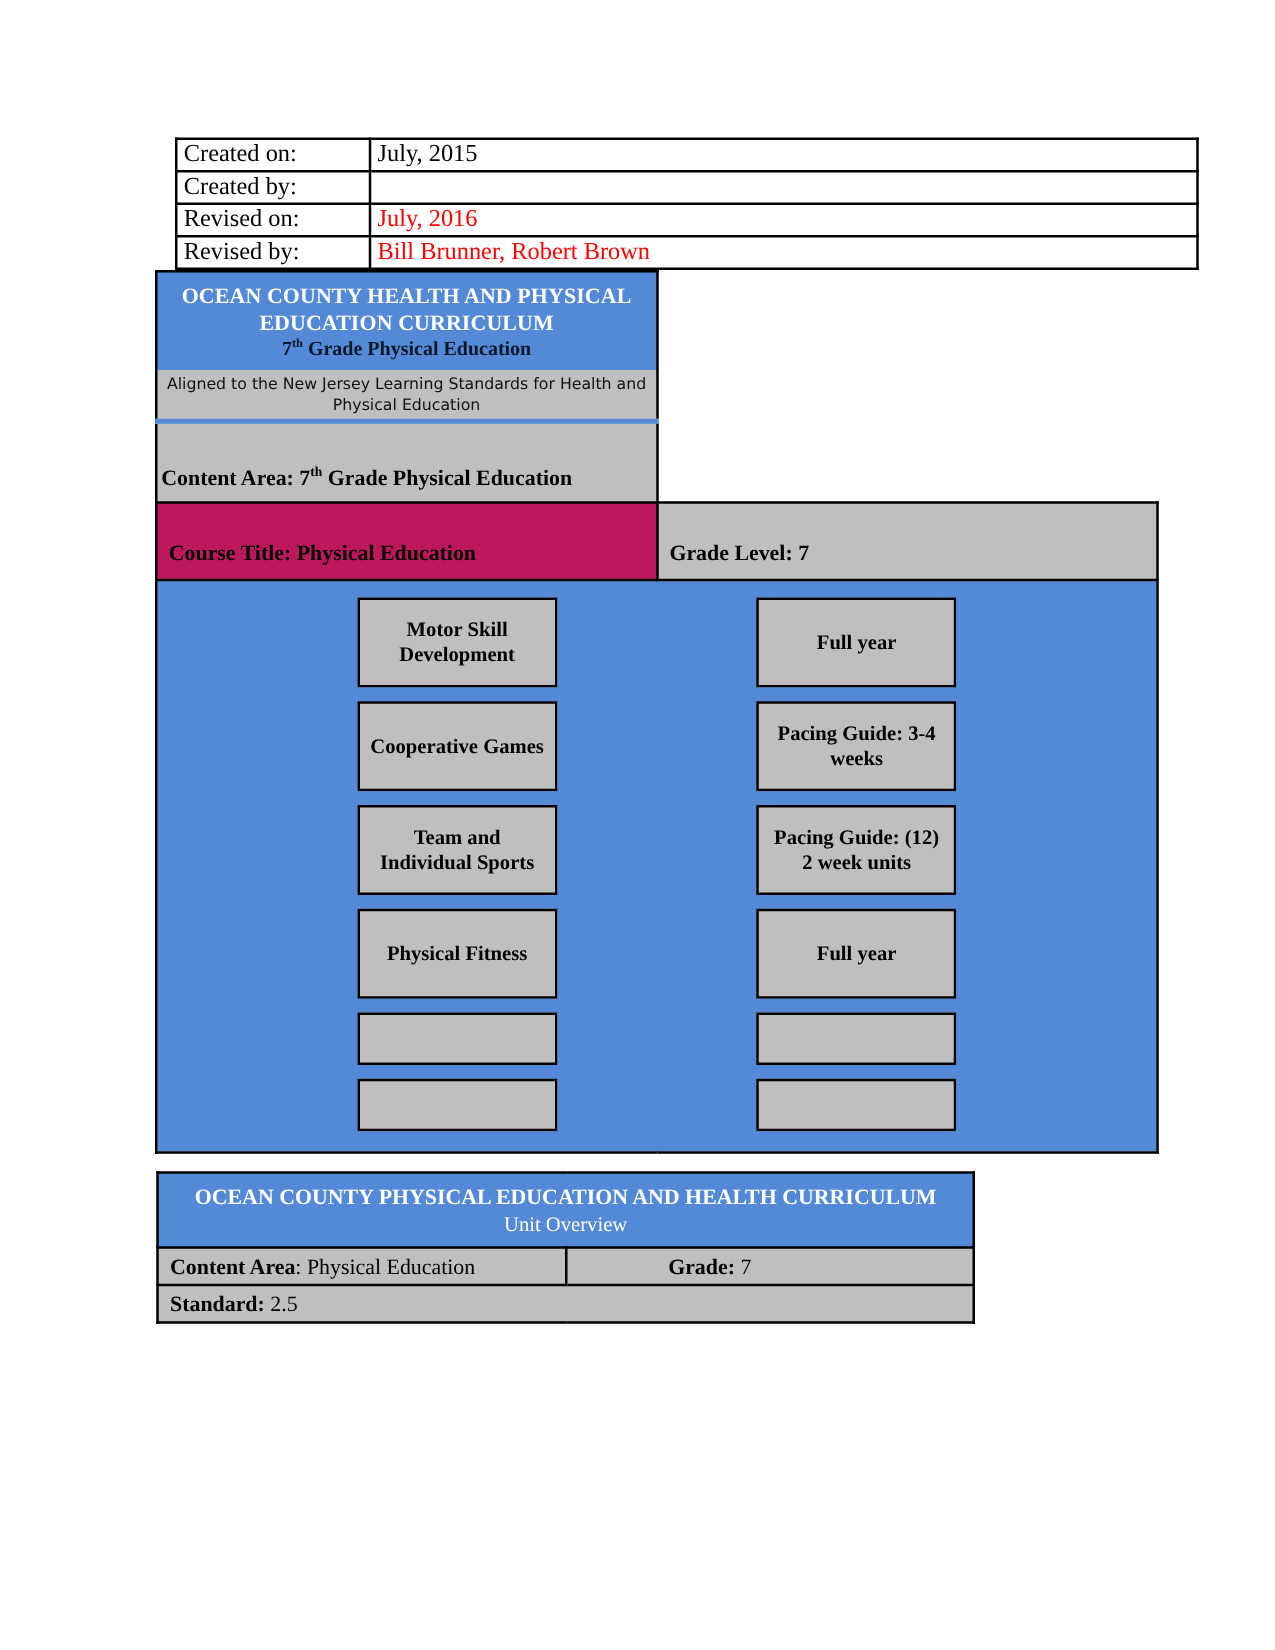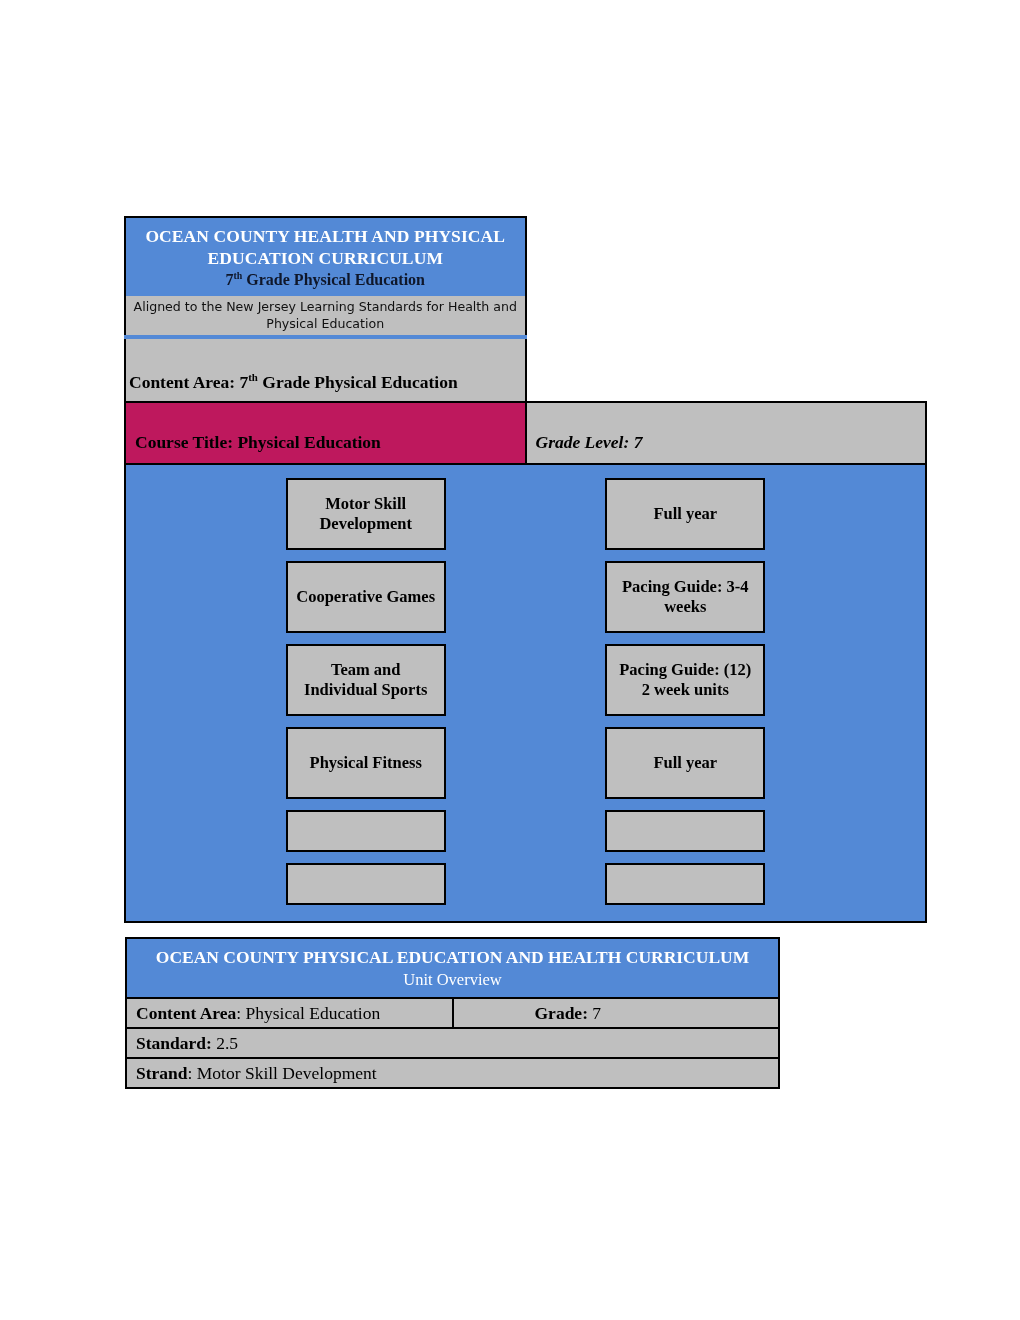--- a/index.html
+++ b/index.html
@@ -119,21 +119,20 @@
     font-weight: bold;
     font-size: 17.5px;
     position: relative;
     top: 9px;
   }
   .grade-level-cell {
     background: #BFBFBF;
     width: 250px;
     height: 60px;
     padding: 0 9px !important;
-    font-style: italic;
   }
   .grade-level-text {
     font-weight: bold;
     font-size: 17.5px;
     position: relative;
     top: 9px;
   }
 
   
   .grid-wrap-cell {
@@ -221,20 +220,40 @@
     padding: 0 9px !important;
     text-align: left;
   }
   .grade-inline { margin-left: 72px; }
 </style>
 </head>
 <body>
 
 <div class="page">
 
+  <table class="meta-table">
+    <tbody>
+      <tr>
+        <td class="meta-label">Created on:</td>
+        <td class="meta-value">July, 2015</td>
+      </tr>
+      <tr>
+        <td class="meta-label">Created by:</td>
+        <td class="meta-value"></td>
+      </tr>
+      <tr>
+        <td class="meta-label">Revised on:</td>
+        <td class="meta-value red">July, 2016</td>
+      </tr>
+      <tr>
+        <td class="meta-label">Revised by:</td>
+        <td class="meta-value red">Bill Brunner, Robert Brown</td>
+      </tr>
+    </tbody>
+  </table>
 
   <table class="main-table">
     <tbody>
 
       <tr>
         <td class="banner-cell">
           <div class="banner-line1">OCEAN COUNTY HEALTH AND PHYSICAL EDUCATION CURRICULUM</div>
           <div class="banner-line2"><span>7</span><sup>th</sup><span> Grade Physical Education</span></div>
         </td>
       </tr>
@@ -378,21 +397,16 @@
         </td>
         <td class="unit-row-cell unit-ca-right">
           <span class="grade-inline"><b>Grade:</b><span> 7</span></span>
         </td>
       </tr>
       <tr>
         <td class="unit-row-cell" colspan="2">
           <b>Standard:</b><span>  2.5</span>
         </td>
       </tr>
-      <tr>
-        <td class="unit-row-cell" colspan="2">
-          <b>Strand</b><span>: Motor Skill Development</span>
-        </td>
-      </tr>
     </tbody>
   </table>
 
 </div>
 
 </body></html>

